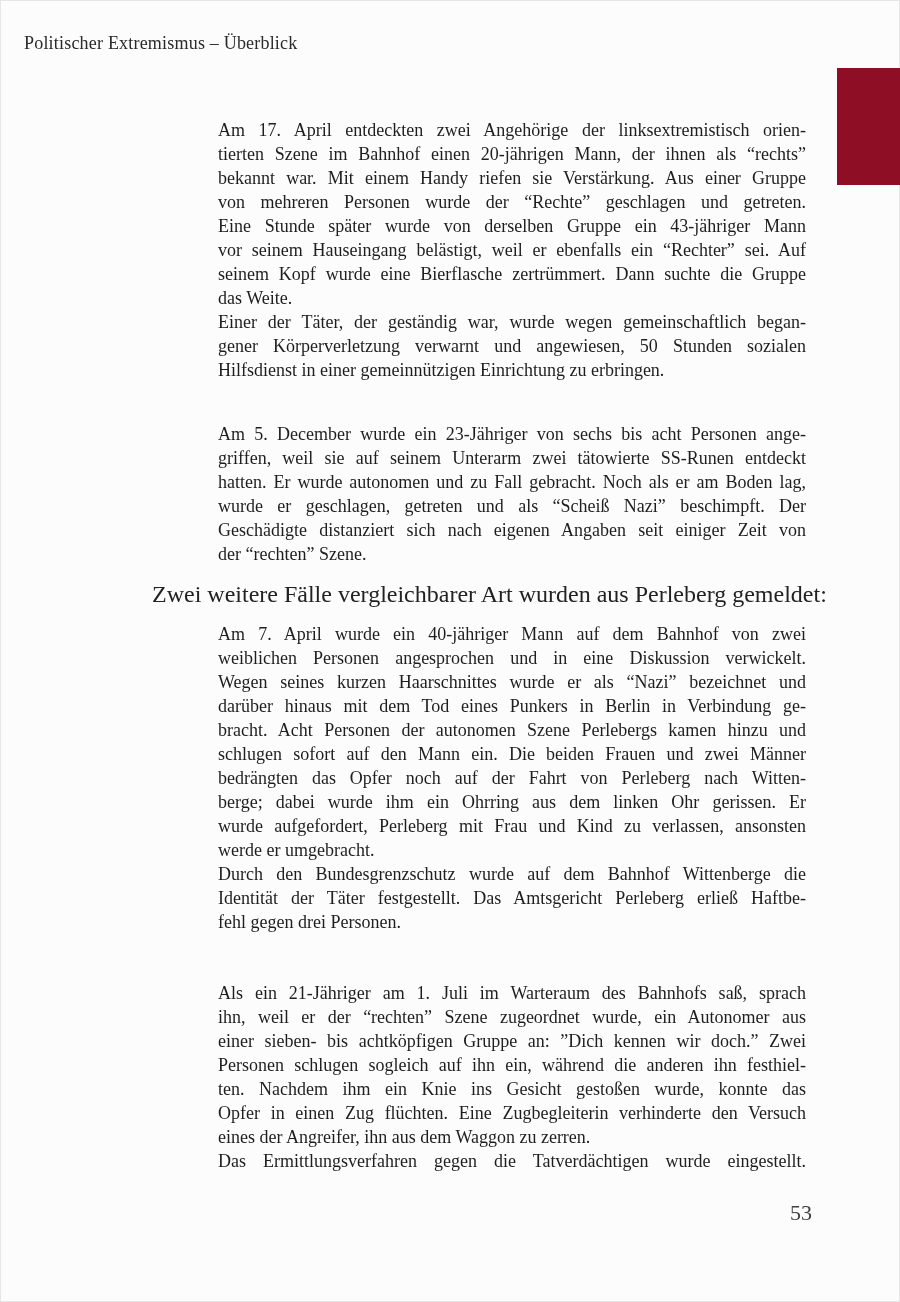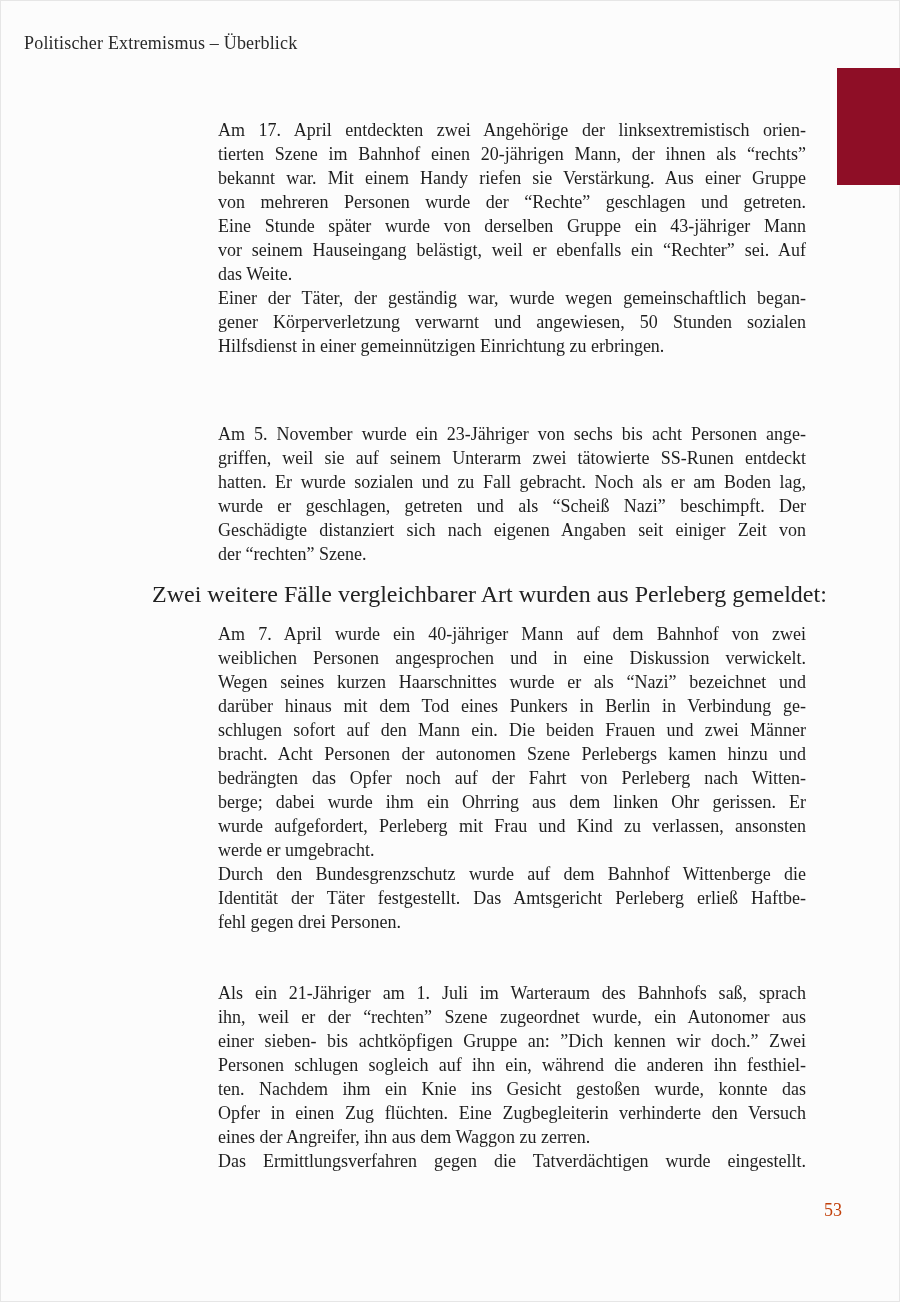--- a/index.html
+++ b/index.html
@@ -41,72 +41,73 @@
   .section-heading {
     position: absolute;
     top: 581px; left: 152px; width: 700px;
     font-size: 24px;
     line-height: 26px;
     color: #222222;
   }
   .page-number {
     position: absolute;
     top: 1200px; left: 790px; width: 52px;
-    text-align: right;
-    font-size: 18px;
-    color: #c2410c;
+    text-align: left;
+    font-size: 22px;
+    color: #404040;
   }
 </style>
 </head>
 <body>
 
 <div class="page">
 
   <div class="running-head">Politischer Extremismus – Überblick</div>
 
   <div class="chapter-tab" style="background: rgb(142, 14, 38);"></div>
 
   <div class="text-block block-1">
       <div class="para">
         <div class="line j">Am 17. April entdeckten zwei Angehörige der linksextremistisch orien-</div>
         <div class="line j">tierten Szene im Bahnhof einen 20-jährigen Mann, der ihnen als “rechts”</div>
         <div class="line j">bekannt war. Mit einem Handy riefen sie Verstärkung. Aus einer Gruppe</div>
         <div class="line j">von mehreren Personen wurde der “Rechte” geschlagen und getreten.</div>
         <div class="line j">Eine Stunde später wurde von derselben Gruppe ein 43-jähriger Mann</div>
         <div class="line j">vor seinem Hauseingang belästigt, weil er ebenfalls ein “Rechter” sei. Auf</div>
+        <div class="line j">seinem Kopf wurde eine Bierflasche zertrümmert. Dann suchte die Gruppe</div>
         <div class="line">das Weite.</div>
       </div>
       <div class="para">
         <div class="line j">Einer der Täter, der geständig war, wurde wegen gemeinschaftlich began-</div>
         <div class="line j">gener Körperverletzung verwarnt und angewiesen, 50 Stunden sozialen</div>
         <div class="line">Hilfsdienst in einer gemeinnützigen Einrichtung zu erbringen.</div>
       </div>
     </div>
 
   <div class="text-block block-2">
       <div class="para">
-        <div class="line j">Am 5. November wurde ein 23-Jähriger von sechs bis acht Personen ange-</div>
+        <div class="line j">Am 5. December wurde ein 23-Jähriger von sechs bis acht Personen ange-</div>
         <div class="line j">griffen, weil sie auf seinem Unterarm zwei tätowierte SS-Runen entdeckt</div>
-        <div class="line j">hatten. Er wurde sozialen und zu Fall gebracht. Noch als er am Boden lag,</div>
+        <div class="line j">hatten. Er wurde autonomen und zu Fall gebracht. Noch als er am Boden lag,</div>
         <div class="line j">wurde er geschlagen, getreten und als “Scheiß Nazi” beschimpft. Der</div>
         <div class="line j">Geschädigte distanziert sich nach eigenen Angaben seit einiger Zeit von</div>
         <div class="line">der “rechten” Szene.</div>
       </div>
     </div>
 
   <div class="section-heading">Zwei weitere Fälle vergleichbarer Art wurden aus Perleberg gemeldet:</div>
 
   <div class="text-block block-3">
       <div class="para">
         <div class="line j">Am 7. April wurde ein 40-jähriger Mann auf dem Bahnhof von zwei</div>
         <div class="line j">weiblichen Personen angesprochen und in eine Diskussion verwickelt.</div>
         <div class="line j">Wegen seines kurzen Haarschnittes wurde er als “Nazi” bezeichnet und</div>
         <div class="line j">darüber hinaus mit dem Tod eines Punkers in Berlin in Verbindung ge-</div>
+        <div class="line j">bracht. Acht Personen der autonomen Szene Perlebergs kamen hinzu und</div>
         <div class="line j">schlugen sofort auf den Mann ein. Die beiden Frauen und zwei Männer</div>
-        <div class="line j">bracht. Acht Personen der autonomen Szene Perlebergs kamen hinzu und</div>
         <div class="line j">bedrängten das Opfer noch auf der Fahrt von Perleberg nach Witten-</div>
         <div class="line j">berge; dabei wurde ihm ein Ohrring aus dem linken Ohr gerissen. Er</div>
         <div class="line j">wurde aufgefordert, Perleberg mit Frau und Kind zu verlassen, ansonsten</div>
         <div class="line">werde er umgebracht.</div>
       </div>
       <div class="para">
         <div class="line j">Durch den Bundesgrenzschutz wurde auf dem Bahnhof Wittenberge die</div>
         <div class="line j">Identität der Täter festgestellt. Das Amtsgericht Perleberg erließ Haftbe-</div>
         <div class="line">fehl gegen drei Personen.</div>
       </div>

